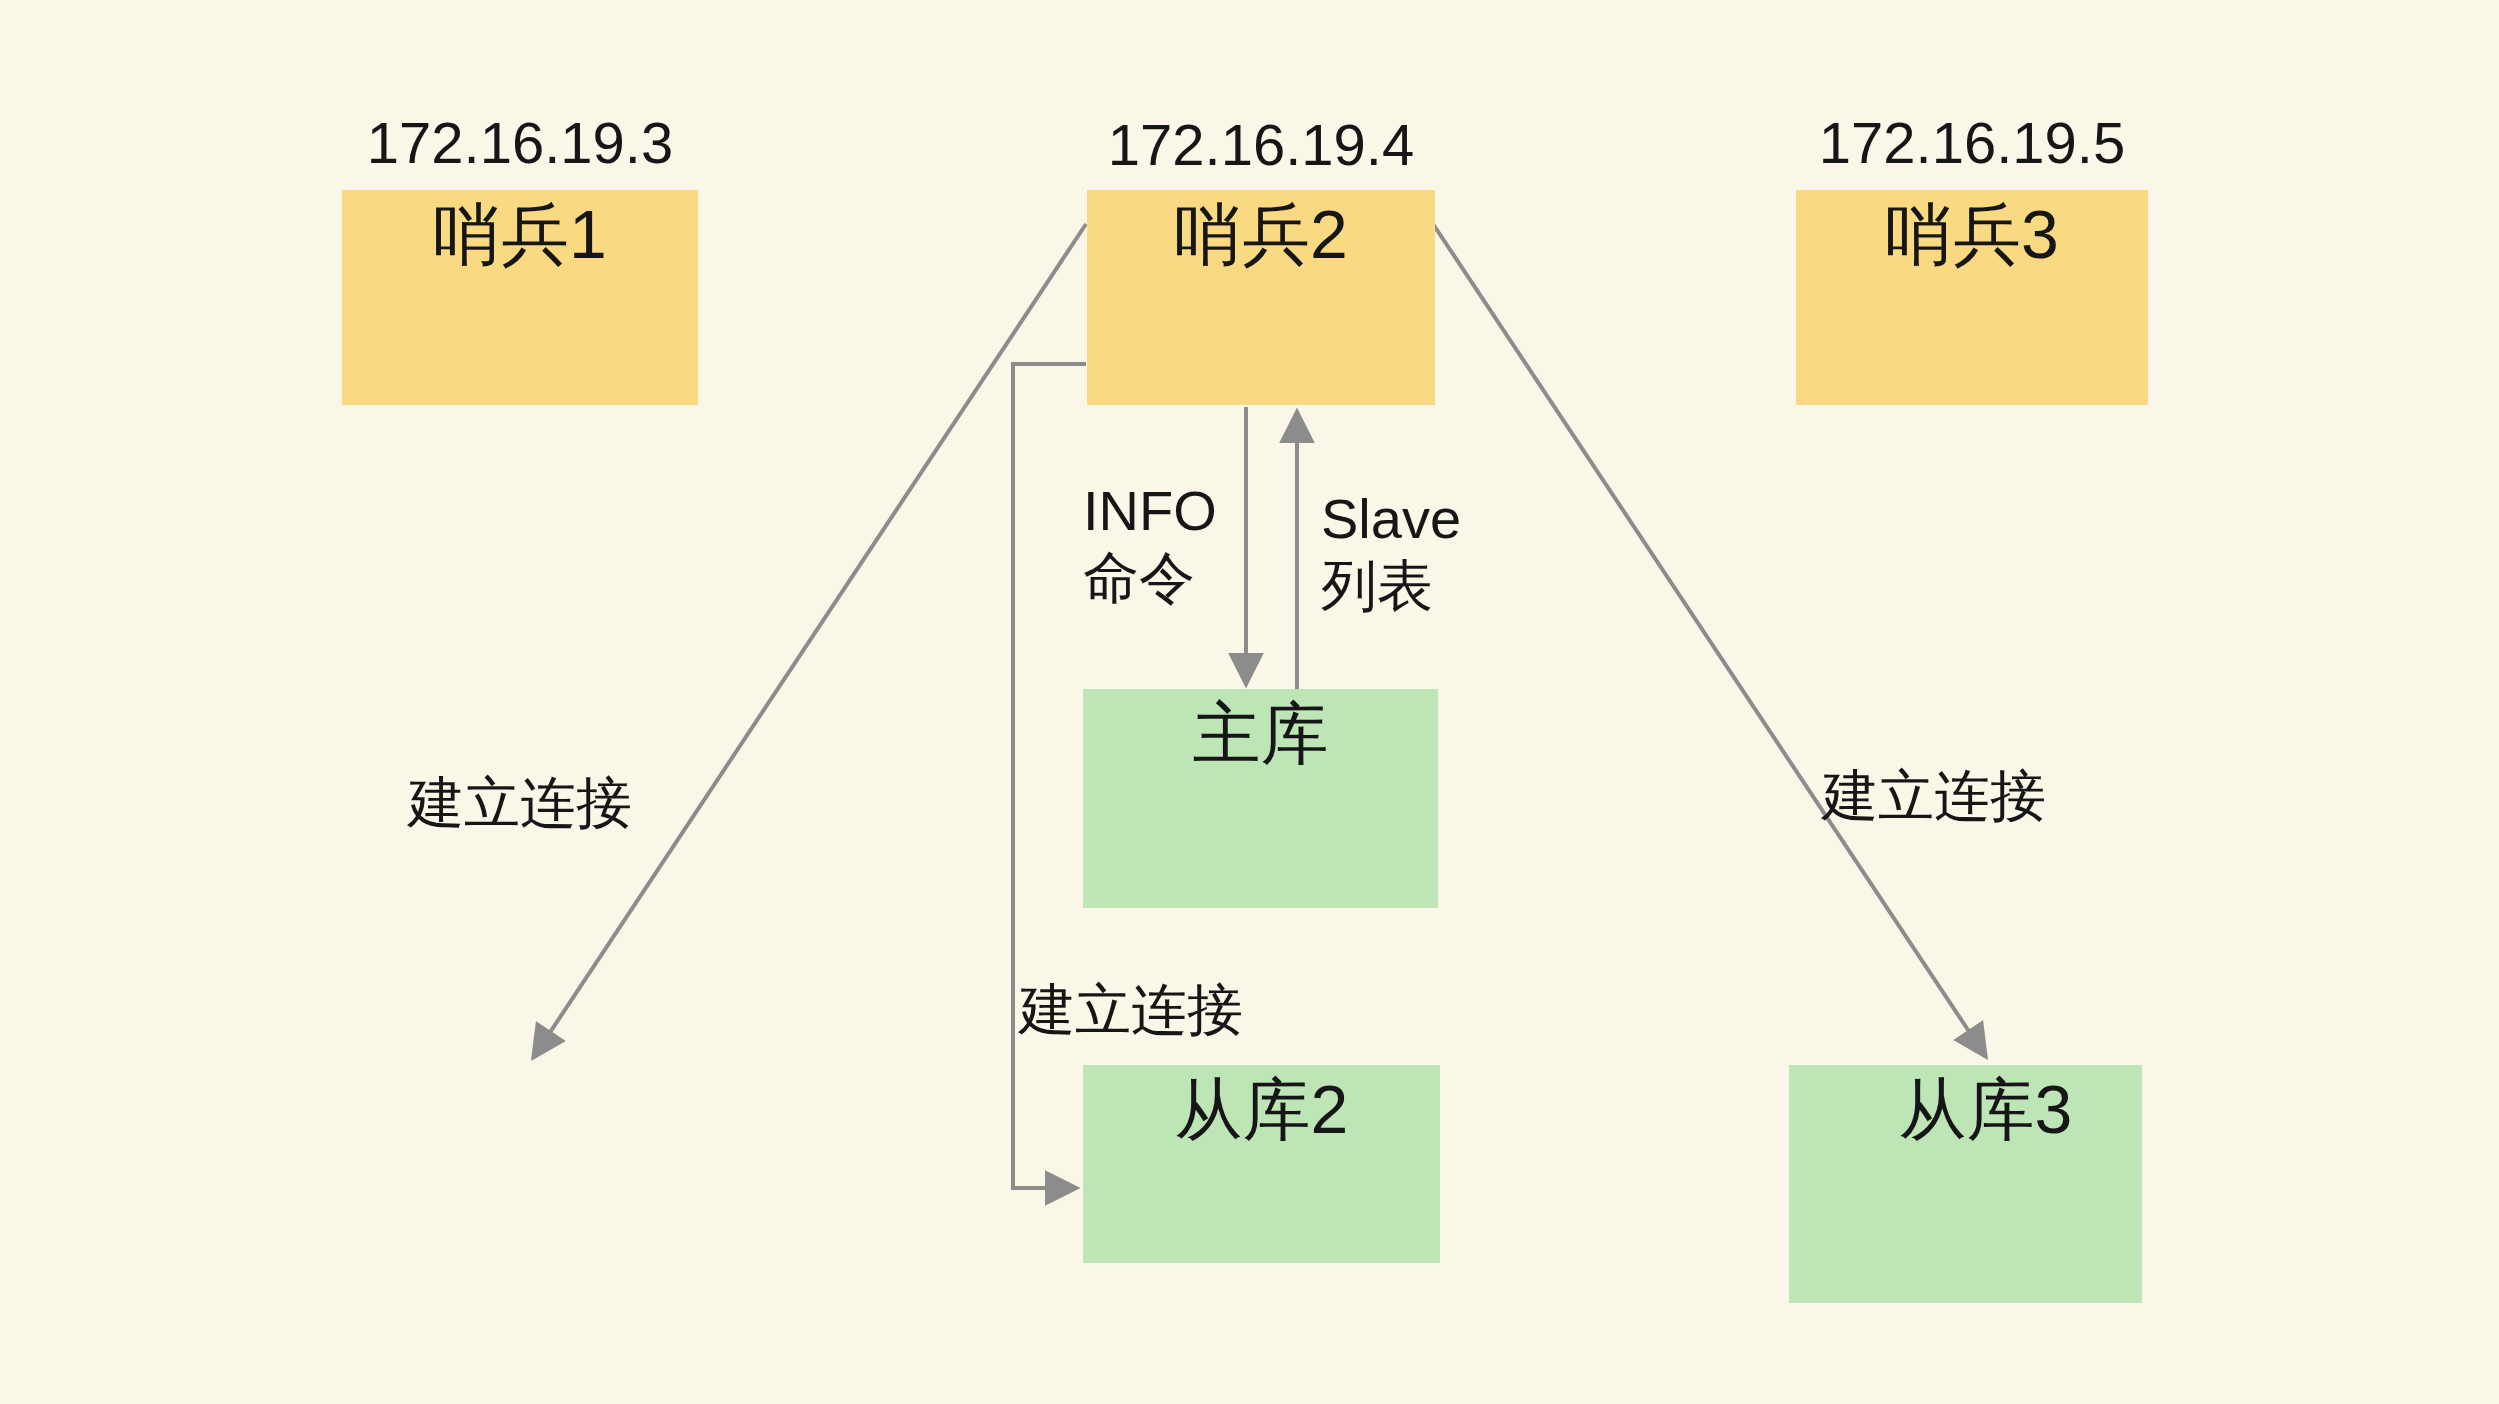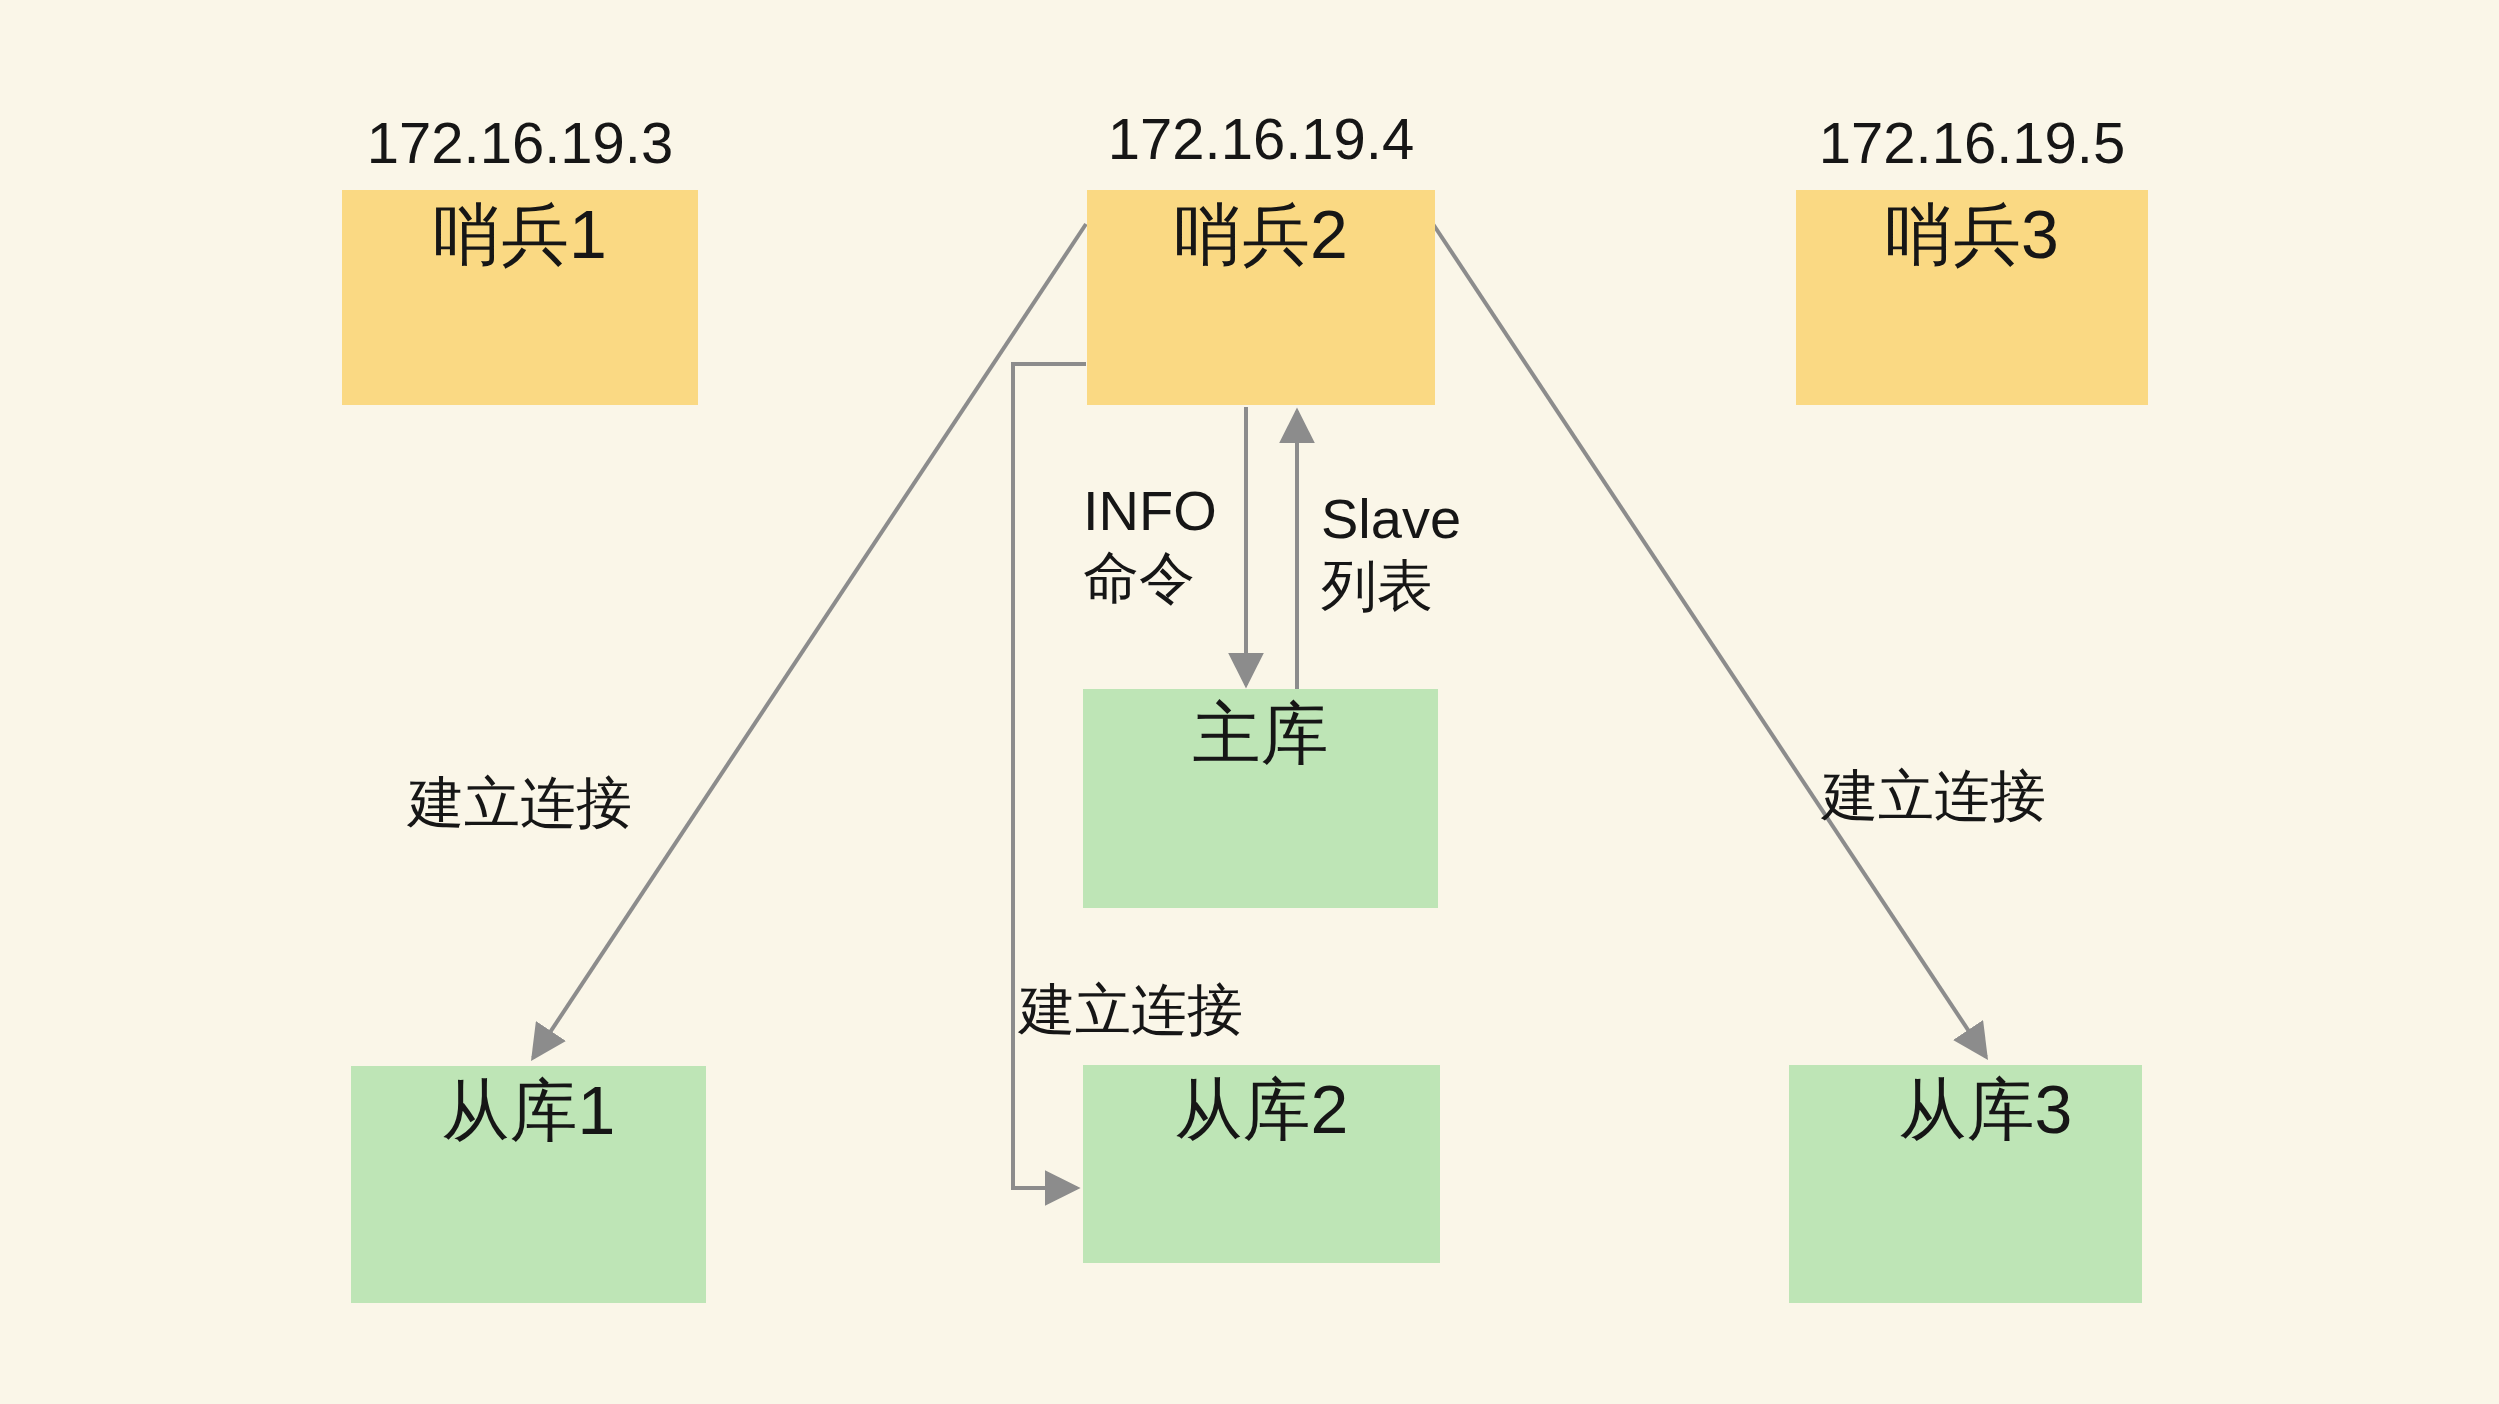--- a/index.html
+++ b/index.html
@@ -66,40 +66,37 @@
       </marker>
     </defs>
     <line x1="1086" y1="224" x2="533" y2="1058" stroke="#8c8c8c" stroke-width="4" marker-end="url(#arrow)"></line>
     <line x1="1433" y1="224" x2="1986" y2="1057" stroke="#8c8c8c" stroke-width="4" marker-end="url(#arrow)"></line>
     <polyline points="1086,364 1013,364 1013,1188 1077,1188" fill="none" stroke="#8c8c8c" stroke-width="4" marker-end="url(#arrow)"></polyline>
     <line x1="1246" y1="407" x2="1246" y2="685" stroke="#8c8c8c" stroke-width="4" marker-end="url(#arrow)"></line>
     <line x1="1297" y1="689" x2="1297" y2="411" stroke="#8c8c8c" stroke-width="4" marker-end="url(#arrow)"></line>
   </svg>
 
   <div class="ip-label" style="left:342px;top:114px;width:356px;">172.16.19.3</div>
-  <div class="ip-label" style="left:1087px;top:110px;width:348px;">172.16.19.4</div>
+  <div class="ip-label" style="left:1087px;top:116px;width:348px;">172.16.19.4</div>
   <div class="ip-label" style="left:1796px;top:114px;width:352px;">172.16.19.5</div>
 
   <div class="node yellow" style="left:342px;top:190px;width:356px;height:215px;">
     <span>哨兵1</span>
   </div>
   <div class="node yellow" style="left:1087px;top:190px;width:348px;height:215px;">
     <span>哨兵2</span>
   </div>
   <div class="node yellow" style="left:1796px;top:190px;width:352px;height:215px;">
     <span>哨兵3</span>
   </div>
 
   <div class="node green" style="left:1083px;top:689px;width:355px;height:219px;">
     <span>主库</span>
   </div>
 
-  <div class="node green" style="left:351px;top:1066px;width:355px;height:237px;">
-    <span>从库1</span>
-  </div>
   <div class="node green" style="left:1083px;top:1065px;width:357px;height:198px;">
     <span>从库2</span>
   </div>
   <div class="node green" style="left:1789px;top:1065px;width:353px;height:238px;padding-left:40px;">
     <span>从库3</span>
   </div>
 
   <div class="edge-label" style="left:1083px;top:466px;margin-top:12px;">
     <span>INFO</span>
     <span>命令</span>

